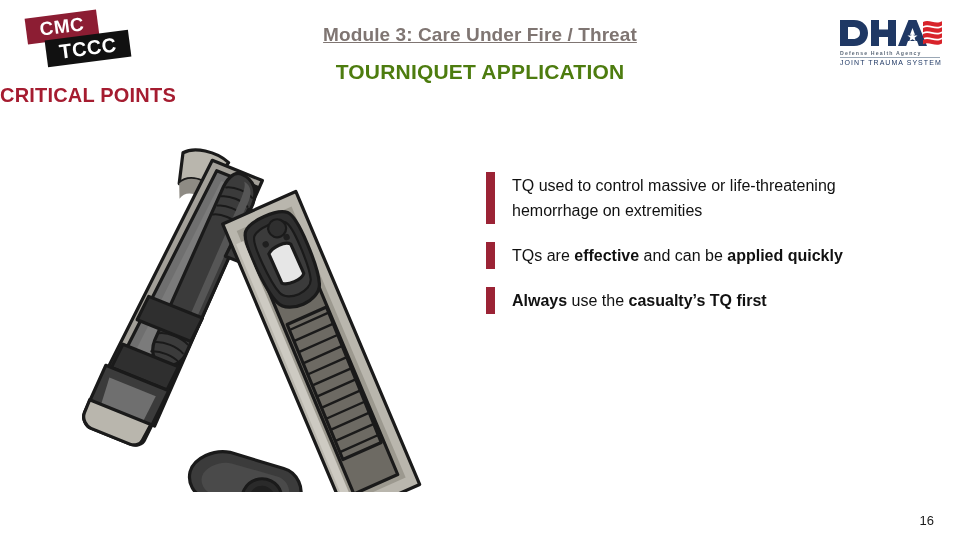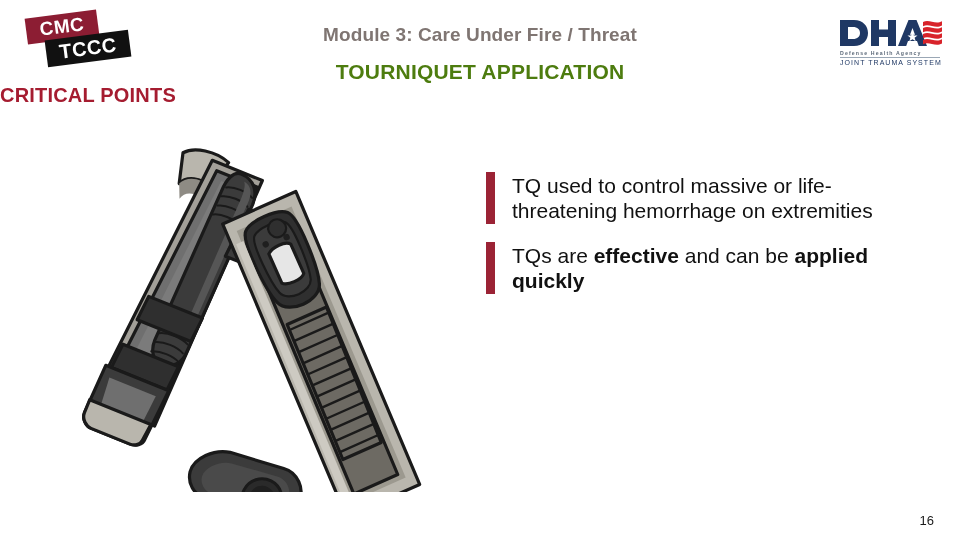--- a/index.html
+++ b/index.html
@@ -58,20 +58,21 @@
   #module-line {
     position: absolute;
     left: 0;
     top: 24px;
     width: 960px;
     text-align: center;
     font-size: 19px;
     font-weight: bold;
     color: #7F7572;
     letter-spacing: 0.1px;
+    text-decoration: underline;
   }
   #title-main {
     position: absolute;
     left: 0;
     top: 60px;
     width: 960px;
     text-align: center;
     font-size: 21px;
     font-weight: bold;
     color: #0d0d0d;
@@ -152,21 +153,21 @@
     margin-bottom: 18px;
   }
   .bullet-bar {
     flex: 0 0 auto;
     width: 9px;
     background: #9B2335;
     margin-right: 17px;
   }
   .bullet-text {
     flex: 1 1 auto;
-    font-size: 21px;
+    font-size: 16px;
     line-height: 25px;
     color: #111111;
     padding-top: 1px;
     padding-bottom: 1px;
   }
   .bullet-text b { font-weight: bold; }
 
   
   #page-number {
     position: absolute;
@@ -327,17 +328,21 @@
 
   <div id="bullets">
     <div class="bullet">
       <div class="bullet-bar" style="background: rgb(155, 35, 53);"></div>
       <div class="bullet-text" id="b0"><span>TQ used to control massive or life-threatening hemorrhage on extremities</span></div>
     </div>
     <div class="bullet">
       <div class="bullet-bar" style="background: rgb(155, 35, 53);"></div>
       <div class="bullet-text" id="b1"><span>TQs are </span><b>effective</b><span> and can be </span><b>applied quickly</b></div>
     </div>
+    <div class="bullet">
+      <div class="bullet-bar" style="background: rgb(155, 35, 53);"></div>
+      <div class="bullet-text" id="b3"><b>Always</b><span> use the </span><b>casualty’s TQ first</b></div>
+    </div>
   </div>
 
   <div id="page-number">16</div>
 
 </div>
 
 </body></html>

